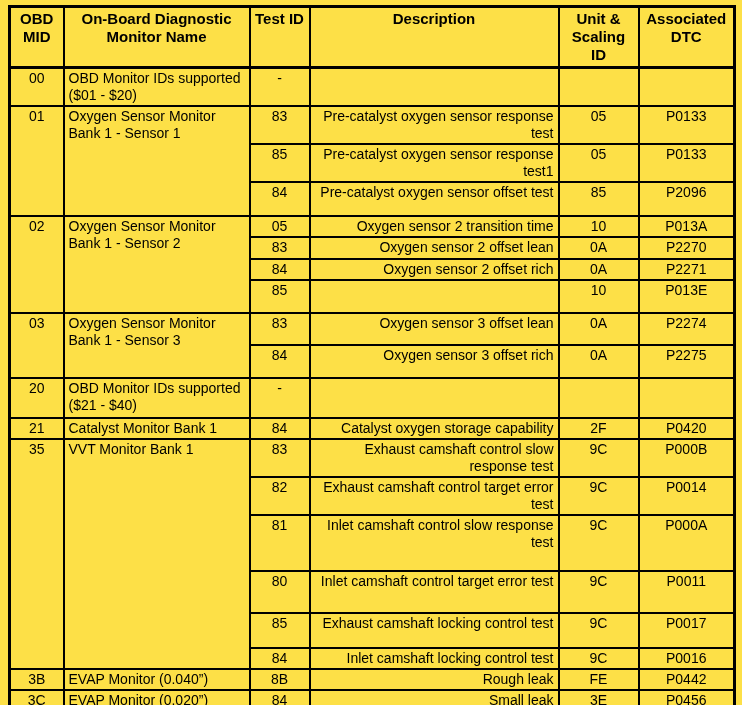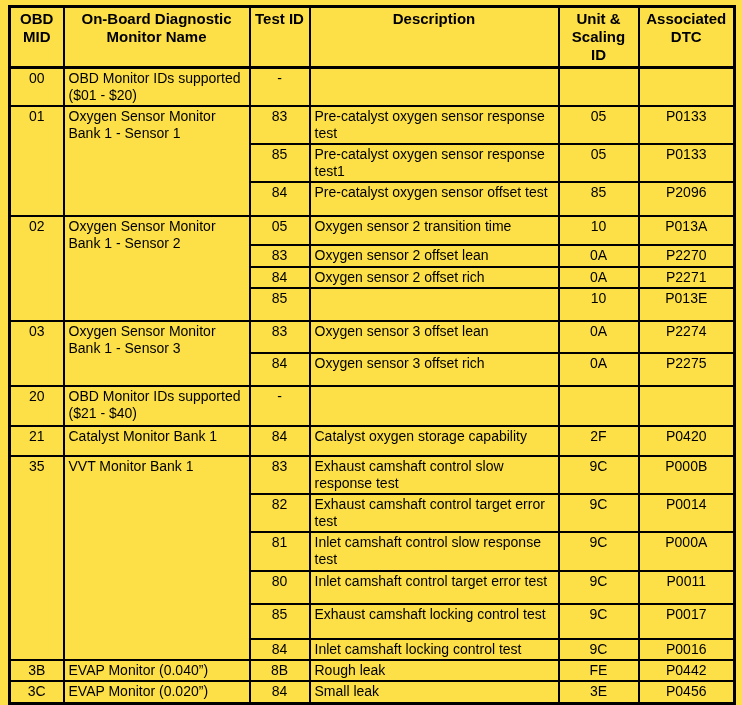--- a/index.html
+++ b/index.html
@@ -32,21 +32,21 @@
     line-height: 18px;
     font-weight: bold;
     text-align: center;
     padding: 2px 4px;
     height: 54px;
   }
   thead th.c-test { padding: 2px 6px; }
   thead th.c-dtc  { padding: 2px 10px; word-break: break-all; }
   td.c-mid, td.c-test, td.c-unit, td.c-dtc { text-align: center; }
   td.c-name { padding: 1px 20px 1px 6px; margin-top: 39px; }
-  td.c-desc { padding: 1px 23px 1px 6px; }
+  td.c-desc { padding: 1px 23px 1px 6px; text-align: right; }
 </style>
 </head>
 <body>
 
 <div class="page">
   <table class="obd">
     <colgroup>
       <col style="width:54px">
         <col style="width:186px">
         <col style="width:60px">
@@ -89,21 +89,21 @@
         <td class="c-unit">05</td>
         <td class="c-dtc">P0133</td>
       </tr>
       <tr style="height:34px">
         <td class="c-test">84</td>
         <td class="c-desc">Pre-catalyst oxygen sensor offset test</td>
         <td class="c-unit">85</td>
         <td class="c-dtc">P2096</td>
       </tr>
 
-      <tr style="height:29px">
+      <tr style="height:21px">
         <td class="c-mid" rowspan="4">02</td>
         <td class="c-name" rowspan="4">Oxygen Sensor Monitor Bank 1 - Sensor 2</td>
         <td class="c-test">05</td>
         <td class="c-desc">Oxygen sensor 2 transition time</td>
         <td class="c-unit">10</td>
         <td class="c-dtc">P013A</td>
       </tr>
       <tr style="height:22px">
         <td class="c-test">83</td>
         <td class="c-desc">Oxygen sensor 2 offset lean</td>
@@ -140,21 +140,21 @@
 
       <tr style="height:40px">
         <td class="c-mid">20</td>
         <td class="c-name">OBD Monitor IDs supported ($21 - $40)</td>
         <td class="c-test">-</td>
         <td class="c-desc"></td>
         <td class="c-unit"></td>
         <td class="c-dtc"></td>
       </tr>
 
-      <tr style="height:30px">
+      <tr style="height:21px">
         <td class="c-mid">21</td>
         <td class="c-name">Catalyst Monitor Bank 1</td>
         <td class="c-test">84</td>
         <td class="c-desc">Catalyst oxygen storage capability</td>
         <td class="c-unit">2F</td>
         <td class="c-dtc">P0420</td>
       </tr>
 
       <tr style="height:36px">
         <td class="c-mid" rowspan="6">35</td>
@@ -163,27 +163,27 @@
         <td class="c-desc">Exhaust camshaft control slow response test</td>
         <td class="c-unit">9C</td>
         <td class="c-dtc">P000B</td>
       </tr>
       <tr style="height:38px">
         <td class="c-test">82</td>
         <td class="c-desc">Exhaust camshaft control target error test</td>
         <td class="c-unit">9C</td>
         <td class="c-dtc">P0014</td>
       </tr>
-      <tr style="height:39px">
+      <tr style="height:56px">
         <td class="c-test">81</td>
         <td class="c-desc">Inlet camshaft control slow response test</td>
         <td class="c-unit">9C</td>
         <td class="c-dtc">P000A</td>
       </tr>
-      <tr style="height:33px">
+      <tr style="height:42px">
         <td class="c-test">80</td>
         <td class="c-desc">Inlet camshaft control target error test</td>
         <td class="c-unit">9C</td>
         <td class="c-dtc">P0011</td>
       </tr>
       <tr style="height:35px">
         <td class="c-test">85</td>
         <td class="c-desc">Exhaust camshaft locking control test</td>
         <td class="c-unit">9C</td>
         <td class="c-dtc">P0017</td>

